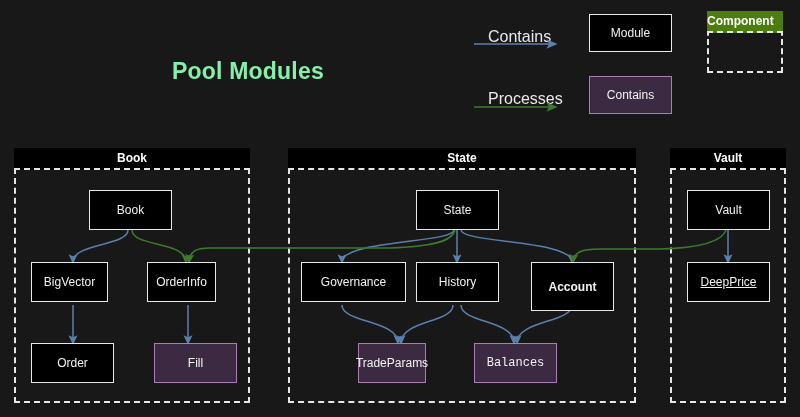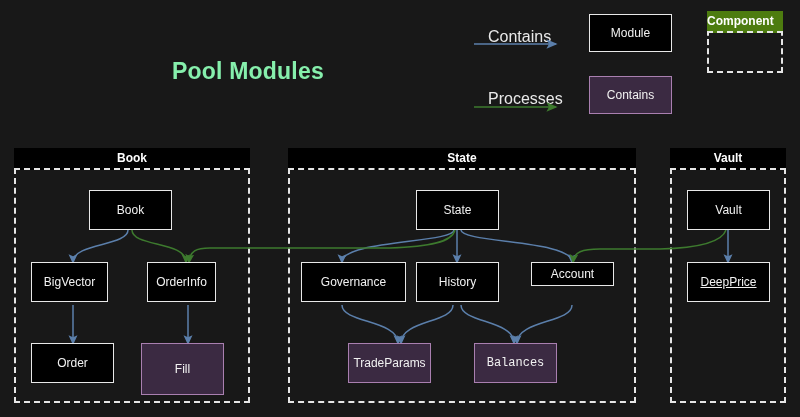--- a/index.html
+++ b/index.html
@@ -185,37 +185,37 @@
   </div>
   <div class="node module" style="left:31px;top:262px;width:77px;height:40px;">
     <span>BigVector</span>
   </div>
   <div class="node module" style="left:147px;top:262px;width:69px;height:40px;">
     <span>OrderInfo</span>
   </div>
   <div class="node module" style="left:31px;top:343px;width:83px;height:40px;">
     <span>Order</span>
   </div>
-  <div class="node primitive" style="left:141px;top:343px;width:83px;height:52px;">
+  <div class="node primitive" style="left:154px;top:343px;width:83px;height:40px;">
     <span>Fill</span>
   </div>
 
   <div class="node module" style="left:416px;top:190px;width:83px;height:40px;">
     <span>State</span>
   </div>
   <div class="node module" style="left:301px;top:262px;width:105px;height:40px;">
     <span>Governance</span>
   </div>
   <div class="node module" style="left:416px;top:262px;width:83px;height:40px;">
     <span>History</span>
   </div>
-  <div class="node module" style="left:531px;top:262px;width:83px;height:24px;">
+  <div class="node module" style="left:531px;top:262px;width:83px;height:49px;font-weight:bold;">
     <span>Account</span>
   </div>
-  <div class="node primitive" style="left:348px;top:343px;width:83px;height:40px;">
+  <div class="node primitive" style="left:358px;top:343px;width:68px;height:40px;">
     <span>TradeParams</span>
   </div>
   <div class="node primitive" style="left:474px;top:343px;width:83px;height:40px;font-family:Liberation Mono, monospace;">
     <span>Balances</span>
   </div>
 
   <div class="node module" style="left:687px;top:190px;width:83px;height:40px;">
     <span>Vault</span>
   </div>
   <div class="node module" style="left:687px;top:262px;width:83px;height:40px;text-decoration:underline;">

